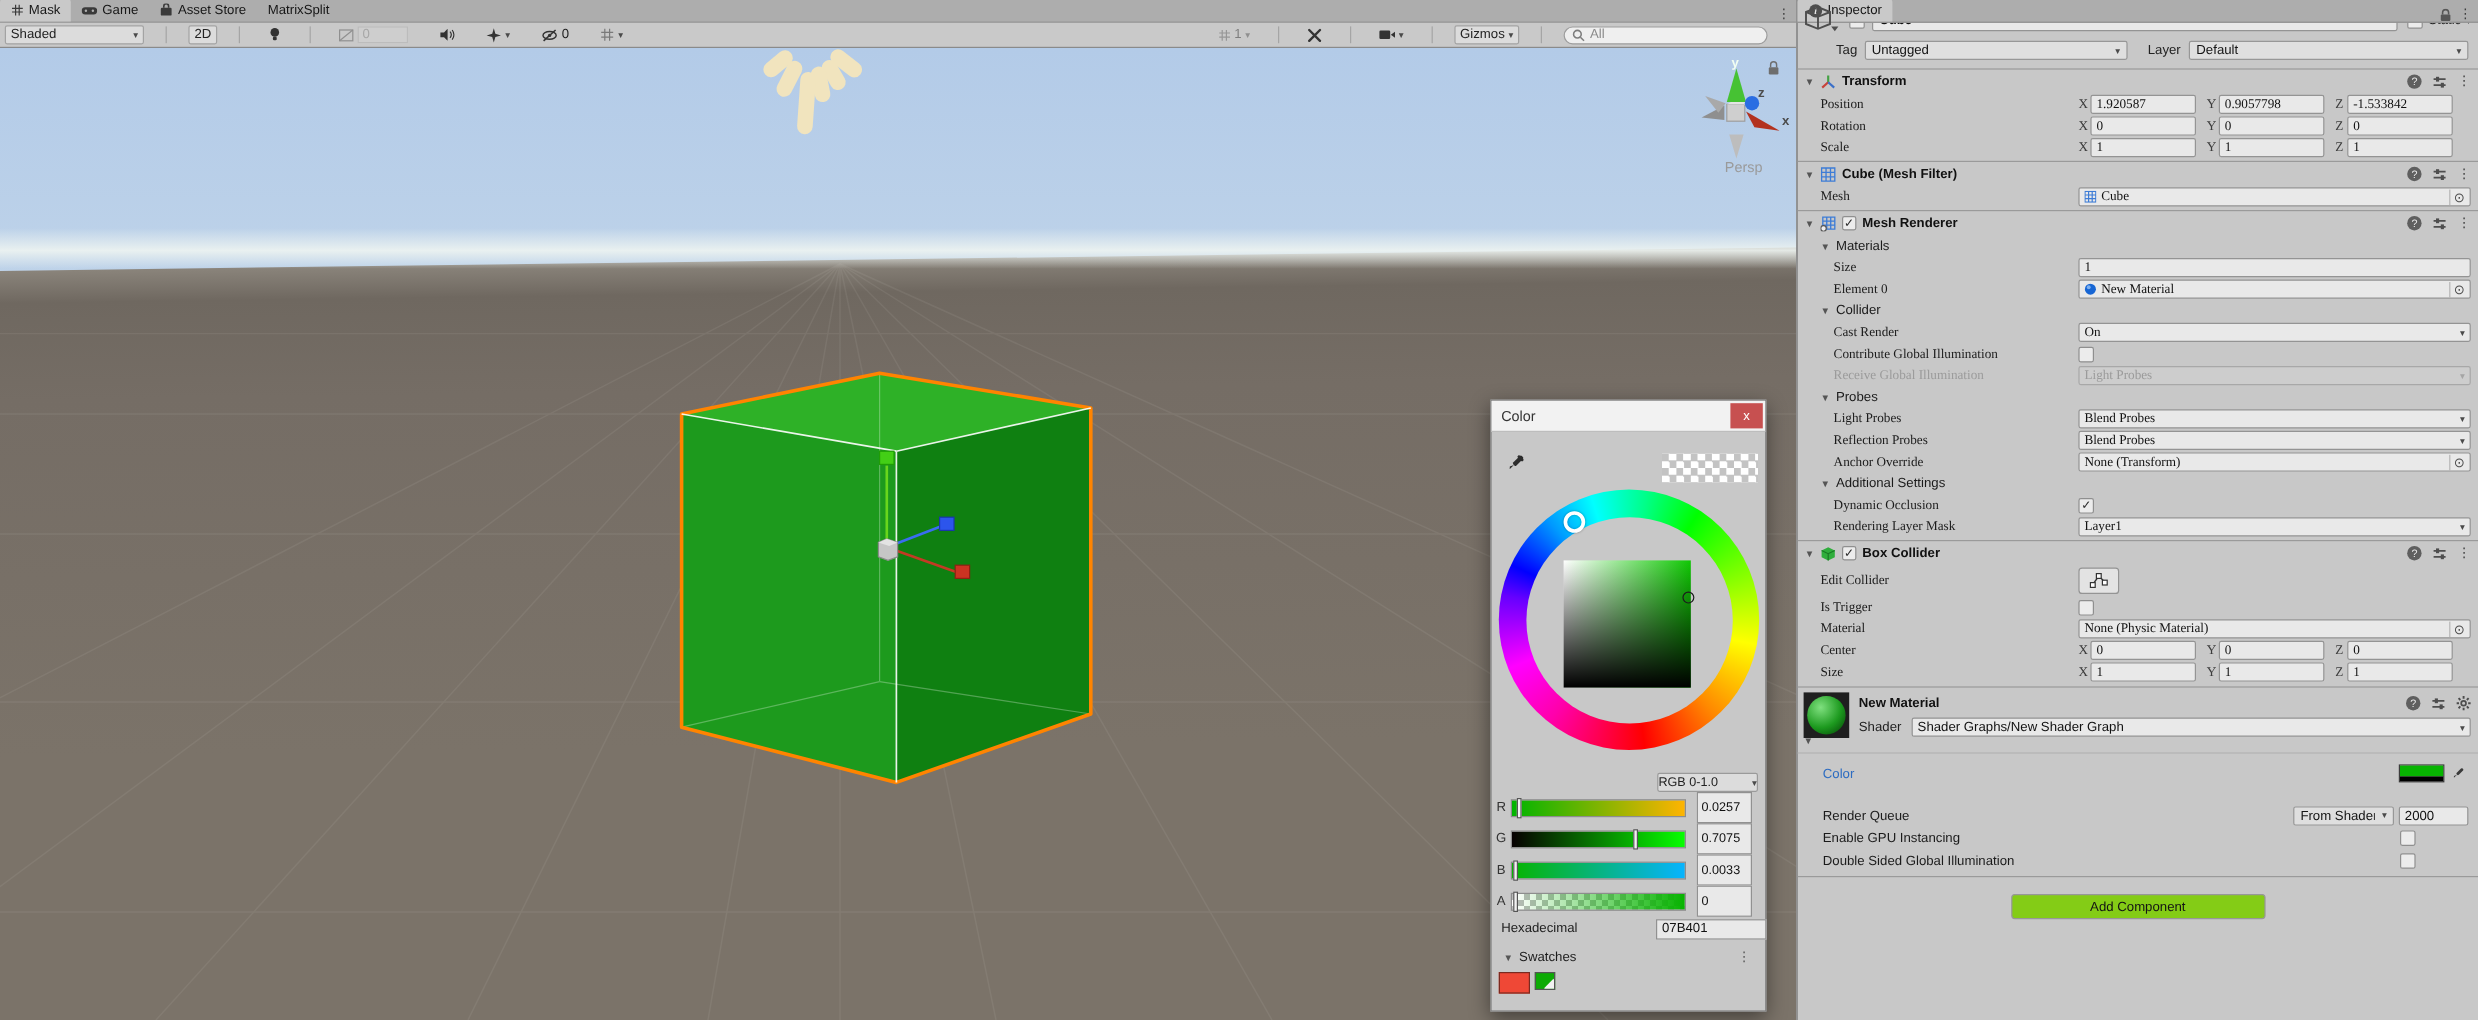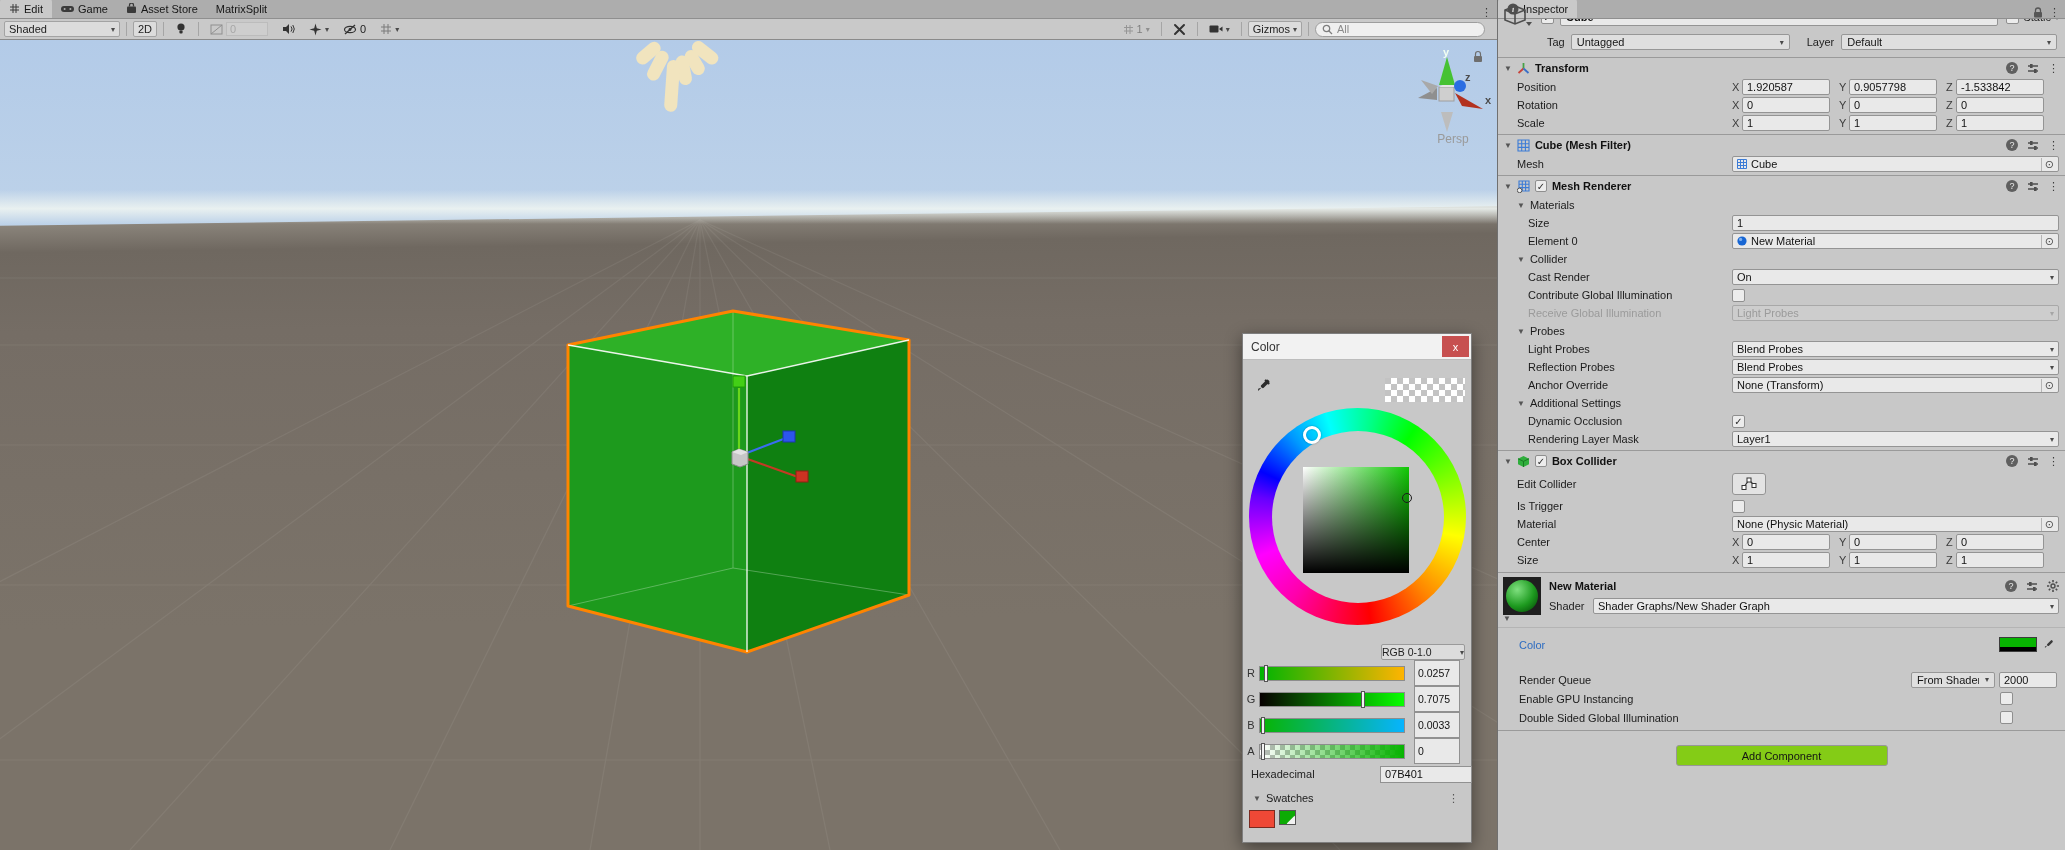--- a/index.html
+++ b/index.html
@@ -13,21 +13,21 @@
              display:flex;align-items:flex-end;border-bottom:1px solid #8f8f8f;}
   .ptab{height:19px;display:flex;align-items:center;gap:4px;padding:0 9px;color:#161616;}
   .ptab.active{background:#c9c9c9;border-radius:3px 3px 0 0;}
   .ptab .ticon{display:inline-flex;}
   .tabbar-right{margin-left:auto;display:flex;align-items:center;gap:6px;padding-right:5px;color:#444;}
   .kebab{font-size:11px;color:#3c3c3c;letter-spacing:0;line-height:1;}
 
   
   .scene-pane{position:absolute;left:0;top:0;width:1497px;height:850px;overflow:hidden;}
   .scene-toolbar{position:absolute;left:0;top:19px;width:100%;height:21px;background:#c9c9c9;
-                 border-bottom:1px solid #8a8a8a;display:flex;align-items:center;padding:0 4px;gap:4px;}
+                 border-bottom:1px solid #8a8a8a;display:flex;align-items:center;padding:0 4px;gap:16px;}
   .tbtn{height:16px;display:flex;align-items:center;gap:3px;background:#dcdcdc;border:1px solid #a3a3a3;
         border-radius:2px;padding:0 4px;color:#222;}
   .tbtn.flat{background:transparent;border-color:transparent;}
   .tsep{width:1px;height:14px;background:#a5a5a5;margin:0 2px;}
   .tdrop{font-size:8px;color:#4a4a4a;}
   .disabledish{opacity:.45;}
   .sceneview-search{height:15px;width:170px;border:1px solid #9d9d9d;border-radius:8px;background:#efefef;
         display:flex;align-items:center;gap:4px;padding:0 6px;color:#8b8b8b;}
   .spacer{flex:1;}
 
@@ -89,34 +89,34 @@
   .ins-head{padding:4px 0 2px 0;}
   .ins-row1{display:flex;align-items:center;height:26px;padding:0 6px 0 5px;}
   .go-icon{position:relative;width:30px;height:26px;}
   .name-check{margin:0 6px 0 8px;}
   .chk{width:13px;height:13px;background:#ececec;border:1px solid #8f8f8f;border-radius:2px;display:inline-flex;
        align-items:center;justify-content:center;font-size:10px;color:#2d2d2d;flex:0 0 auto;}
   .name-field{flex:1;height:18px;background:#e9e9e9;border:1px solid #949494;border-radius:2px;display:flex;
               align-items:center;padding:0 5px;font-weight:bold;}
   .static-group{display:flex;align-items:center;gap:4px;margin-left:8px;color:#222;}
   .ins-row2{display:flex;align-items:center;height:20px;padding:0 8px 0 0;margin-top:2px;}
-  .taglab{margin-left:49px;margin-right:6px;color:#222;}
+  .taglab{margin-left:32px;margin-right:6px;color:#222;}
   .layerlab{margin-left:17px;margin-right:7px;color:#222;}
   .dd{height:16px;background:#dfdfdf;border:1px solid #979797;border-radius:2px;display:flex;align-items:center;
       padding:0 5px;color:#141414;}
   .dd .tdrop{margin-left:auto;padding-left:6px;}
   .dd-tag{width:219px;}
   .dd-layer{flex:1;}
 
   .comp{border-top:1px solid #9a9a9a;margin-top:3px;padding-top:1px;}
   .comp-head{display:flex;align-items:center;height:18px;padding:0 6px;gap:5px;font-weight:bold;}
   .hicons{margin-left:auto;display:flex;align-items:center;gap:9px;color:#4e4e4e;font-weight:normal;}
   .help-ic{width:12px;height:12px;border-radius:50%;background:#5f5f5f;color:#e9e9e9;font-size:9px;display:inline-flex;
            align-items:center;justify-content:center;}
-  .irow{display:flex;align-items:center;height:16px;margin:2px 6px 2px 0;}
+  .irow{display:flex;align-items:center;height:16px;margin:2px 6px 2px 0;font-family:Liberation Serif, serif;}
   .ilabel{width:234px;padding-left:19px;color:#1b1b1b;white-space:nowrap;overflow:hidden;flex:0 0 auto;}
   .ilabel.ind{padding-left:30px;}
   .ival{flex:1;display:flex;align-items:center;}
   .axl{width:10px;color:#3c3c3c;flex:0 0 auto;}
   .axf{width:88px;height:16px;background:#e9e9e9;border:1px solid #949494;border-radius:2px;display:flex;
        align-items:center;padding:0 4px;margin-right:9px;flex:0 0 auto;}
   .fld{flex:1;height:16px;background:#e9e9e9;border:1px solid #949494;border-radius:2px;display:flex;
        align-items:center;padding:0 4px;gap:4px;}
   .objpick{margin-left:auto;color:#4c4c4c;font-size:11px;border-left:1px solid #b5b5b5;padding-left:3px;}
   .foldrow{display:flex;align-items:center;gap:5px;height:16px;margin:2px 0;padding-left:19px;color:#1b1b1b;}
@@ -158,21 +158,21 @@
 <div class="root">
 
   <div class="scene-pane">
     <div class="pane-tabs">
       <div class="ptab active">
         <span class="ticon">
           <svg width="11" height="11">
               <path d="M1 4h9M1 7h9M4 1v9M7 1v9" stroke="#3a3a3a" stroke-width="1" fill="none"></path>
             </svg>
         </span>
-        <span>Edit</span>
+        <span>Mask</span>
       </div>
       <div class="ptab">
         <span class="ticon">
           <svg width="13" height="10">
               <rect x="0" y="2" width="13" height="6" rx="3" fill="#3a3a3a"></rect>
               <circle cx="3.6" cy="5" r="1" fill="#b0b0b0"></circle>
               <circle cx="9.4" cy="5" r="1" fill="#b0b0b0"></circle>
             </svg>
         </span>
         <span>Game</span>

